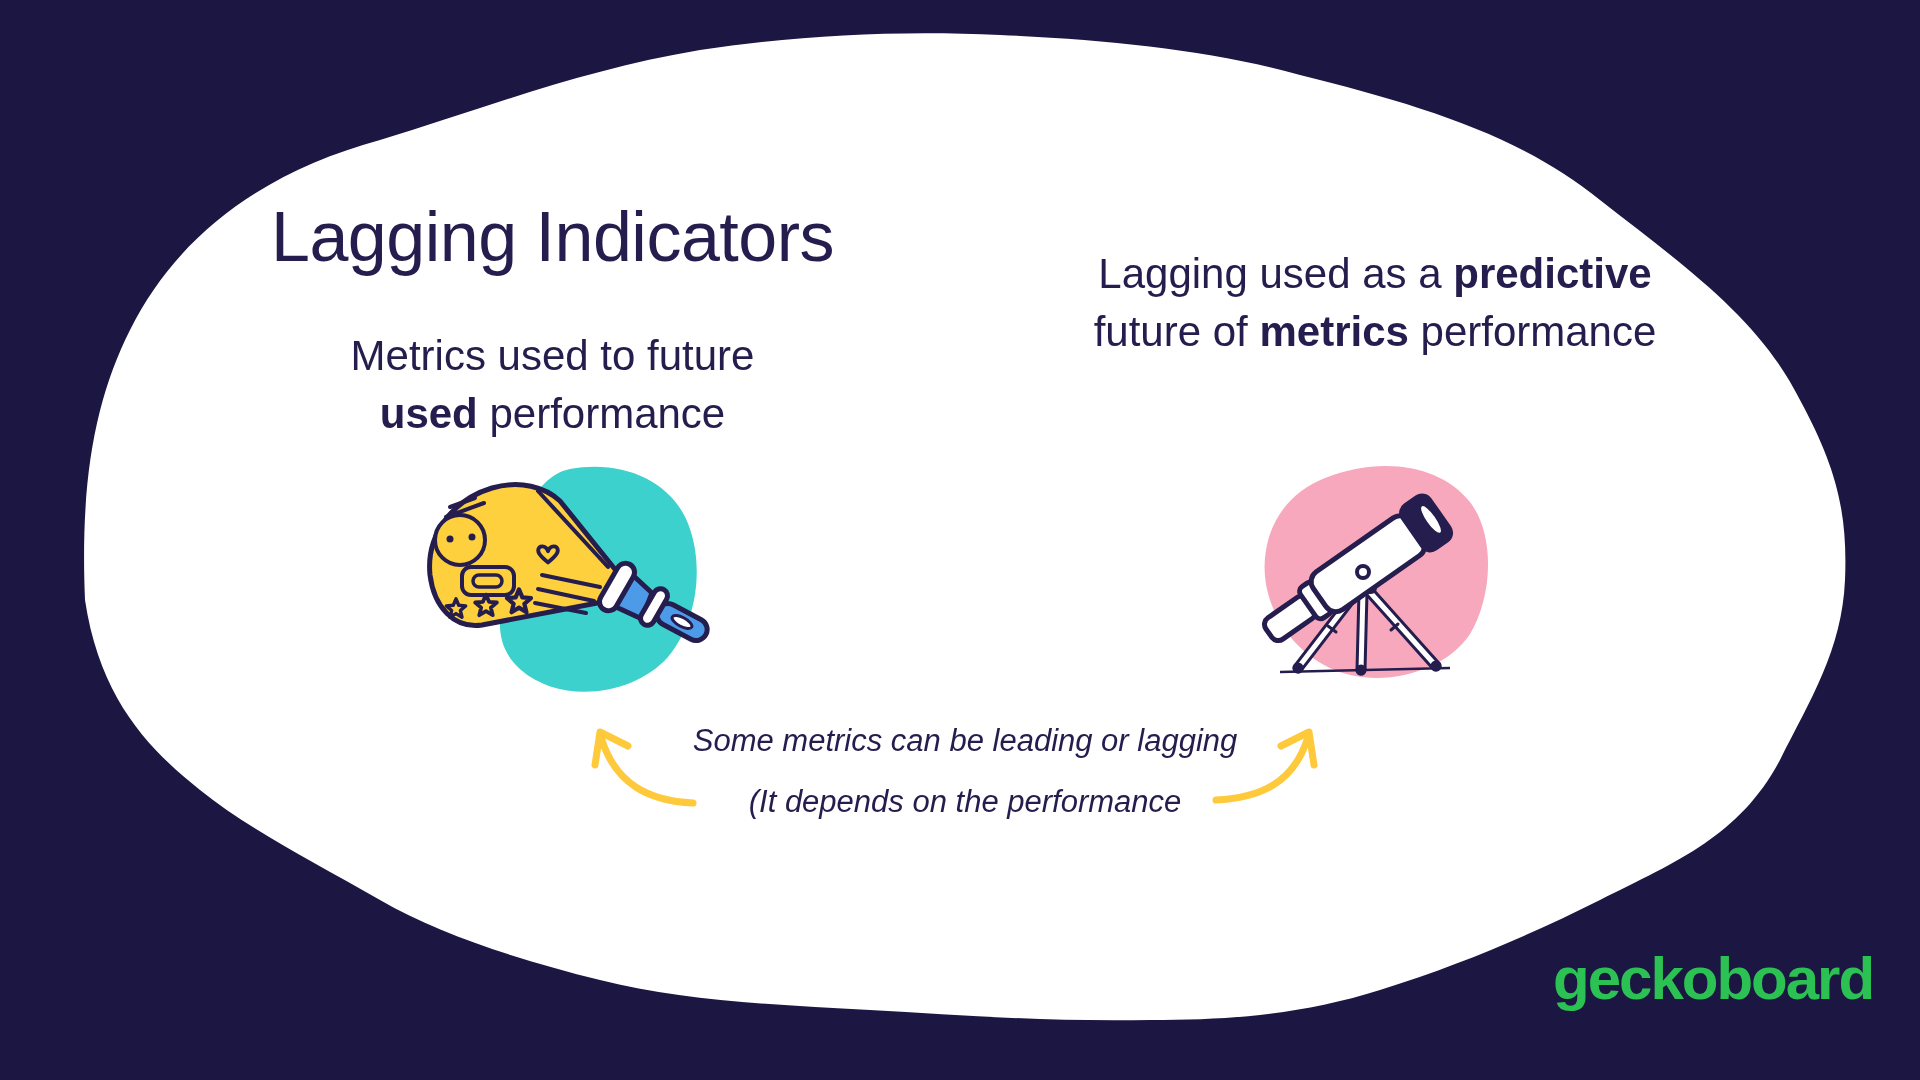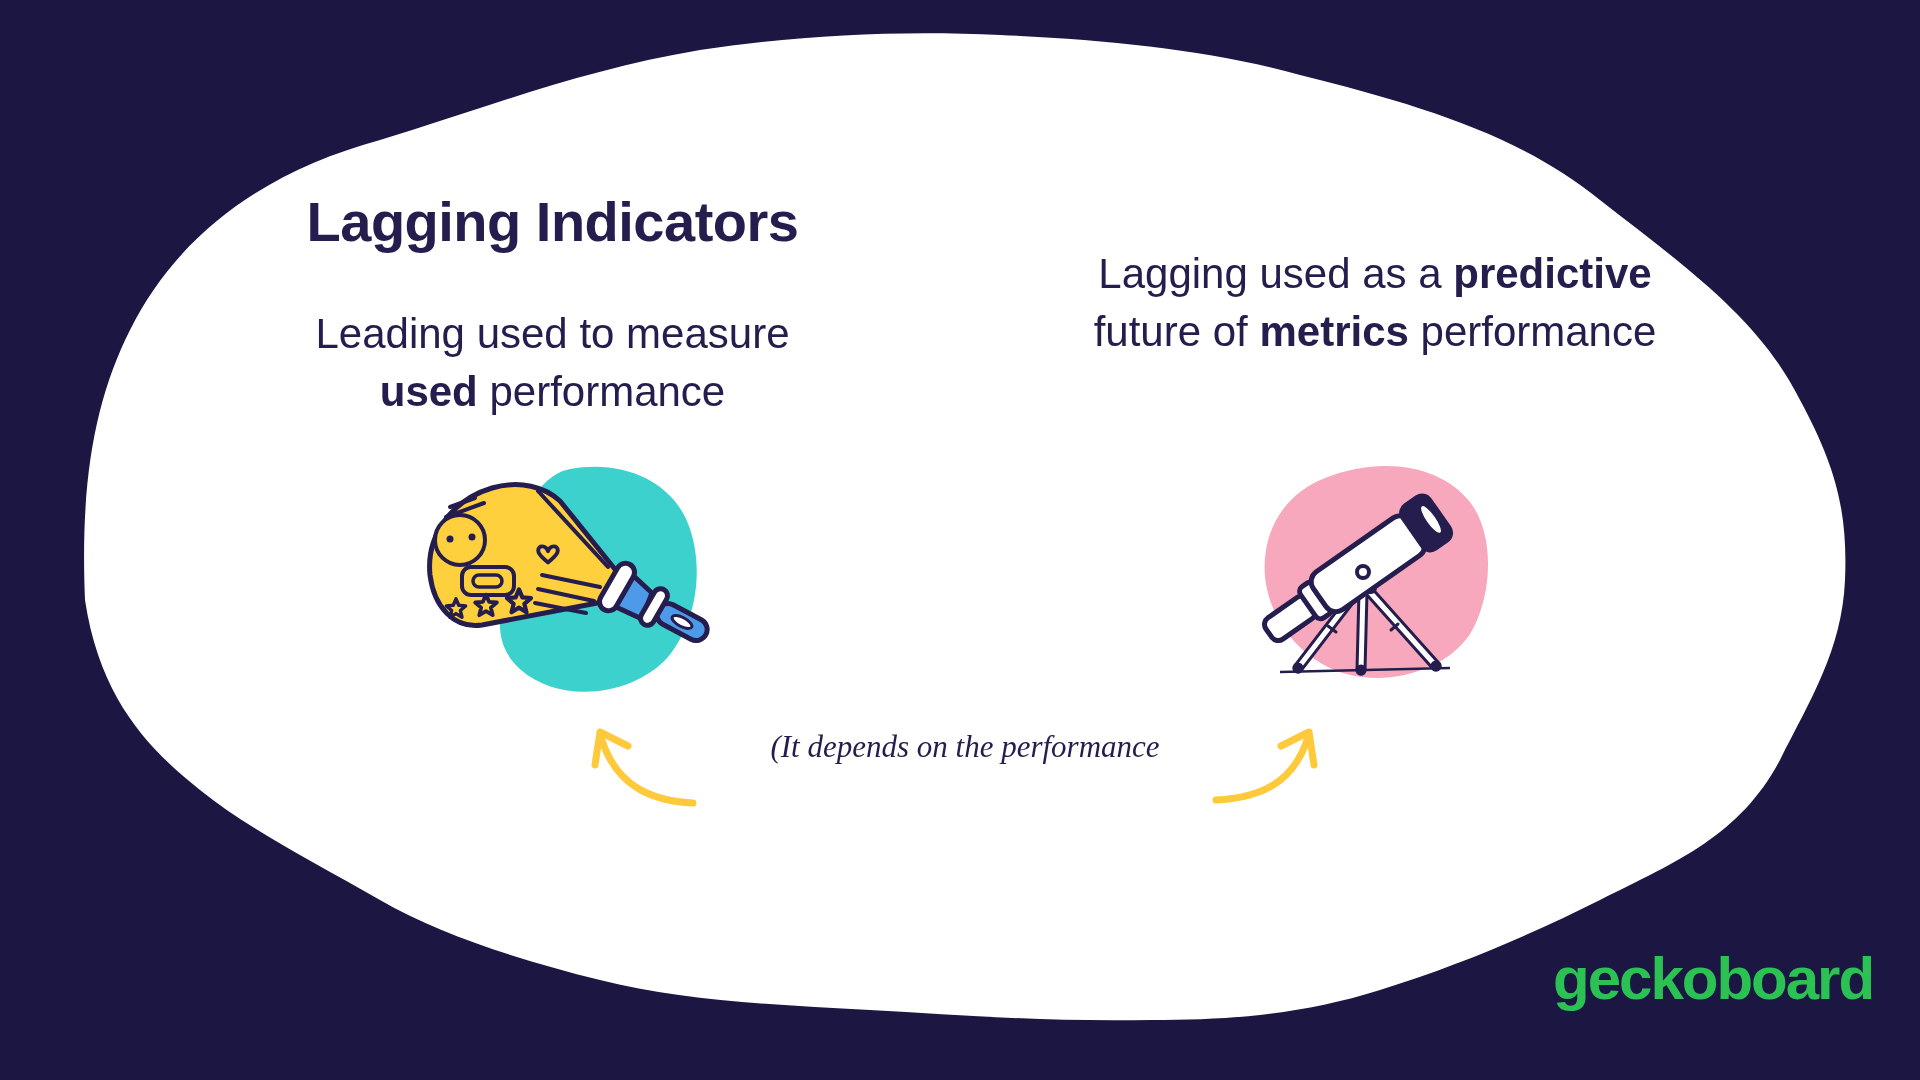--- a/index.html
+++ b/index.html
@@ -2,27 +2,27 @@
 <html><head>
 <meta charset="utf-8">
 <style>
   html,body{margin:0;padding:0;}
   body{width:1920px;height:1080px;overflow:hidden;font-family:"Liberation Sans",sans-serif;}
   .canvas{position:relative;width:1920px;height:1080px;background:#1C1643;}
   .blob-svg{position:absolute;left:0;top:0;}
   .panel{position:absolute;top:190px;text-align:center;color:#241D4D;}
   .panel-left{left:225px;width:655px;}
   .panel-right{left:1045px;width:660px;}
-  .panel h1{margin:4px;font-size:56px;line-height:1;font-weight:bold;letter-spacing:-0.5px;}
+  .panel h1{margin:12px;font-size:70px;line-height:1;font-weight:normal;letter-spacing:-0.5px;}
   .subtitle{margin-top:55px;font-size:42px;line-height:1.38;font-weight:normal;}
   .subtitle b{font-weight:bold;}
   .illus{position:absolute;}
   .note{position:absolute;left:655px;top:722px;width:620px;text-align:center;
         font-style:italic;font-size:31px;line-height:1.25;color:#241D4D;}
-  .note .p2{margin-top:6px;font-family:Liberation Serif, serif;}
+  .note .p2{margin-top:22px;}
   .logo{position:absolute;left:1553px;top:944px;font-size:60px;font-weight:bold;
         color:#2BC153;letter-spacing:-2px;}
 </style>
 </head>
 <body>
 
 <div class="canvas">
 
   <svg class="blob-svg" width="1920" height="1080" viewBox="0 0 1920 1080">
     <path fill="#FFFFFF" d="M 85 600
@@ -41,21 +41,21 @@
       C 1050 1022 960 1015 870 1010
       C 770 1005 680 1000 600 980
       C 520 960 440 935 380 900
       C 310 860 250 830 200 790
       C 150 750 100 700 85 600 Z"></path>
   </svg>
 
   <div class="panel panel-left">
     <h1>Lagging Indicators</h1>
     <div class="subtitle">
-      <span>Leading used to measure</span><br>
+      <span>Metrics used to future</span><br>
       <b>used</b><span> performance</span>
     </div>
   </div>
 
   <div class="panel panel-right">
     <div class="subtitle">
       <span>Lagging used as a </span><b>predictive</b><br>
       <span>future of </span><b>metrics</b><span> performance</span>
     </div>
   </div>
@@ -138,20 +138,21 @@
     </g>
   </svg>
   <svg class="illus" style="left:1200px;top:715px;" width="140" height="100" viewBox="0 0 140 100">
     <g stroke="#FFC93C" stroke-width="7" fill="none" stroke-linecap="round" stroke-linejoin="round">
       <path d="M 16 85 C 60 83 94 68 108 22"></path>
       <path d="M 114 50 L 109 17 L 81 31"></path>
     </g>
   </svg>
 
   <div class="note">
+    <div>Some metrics can be leading or lagging</div>
     <div class="p2">
       <div>(It depends on the performance</div>
     </div>
   </div>
 
   <div class="logo">geckoboard</div>
 
 </div>
 
 </body></html>

